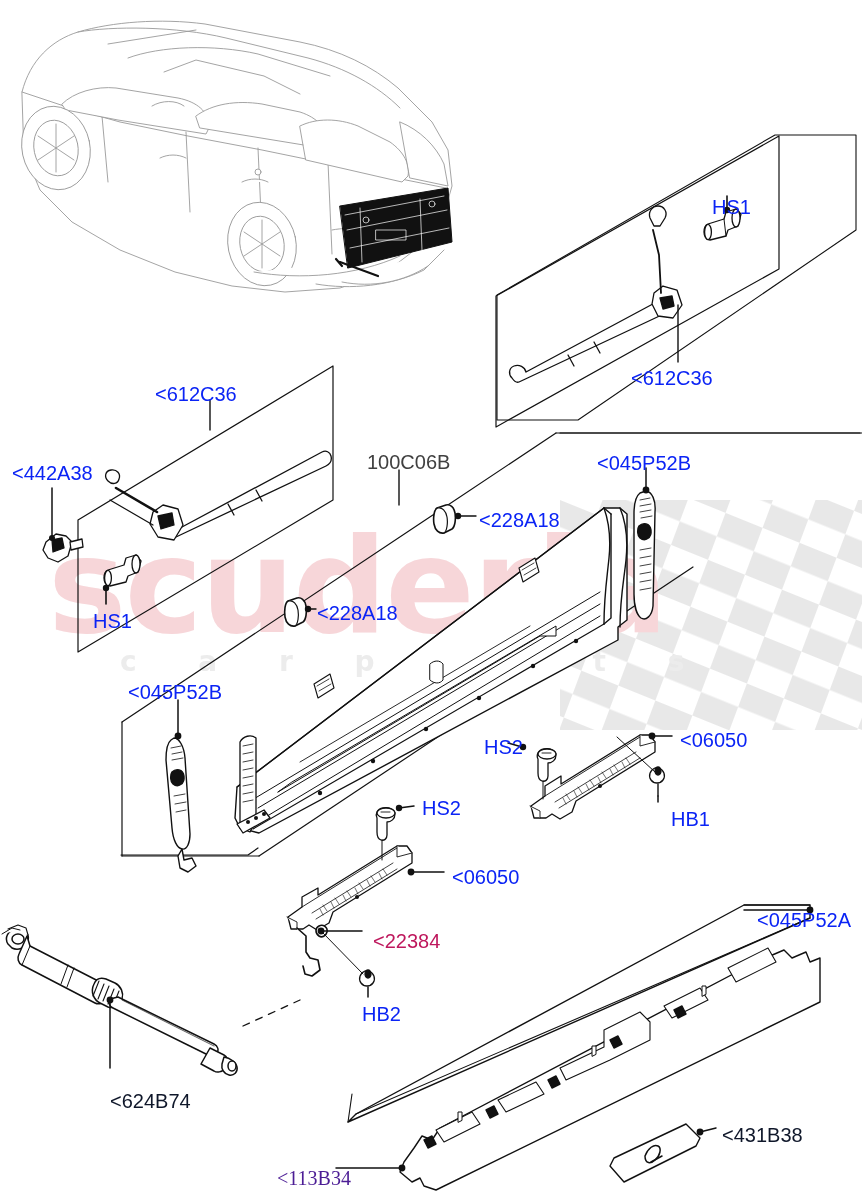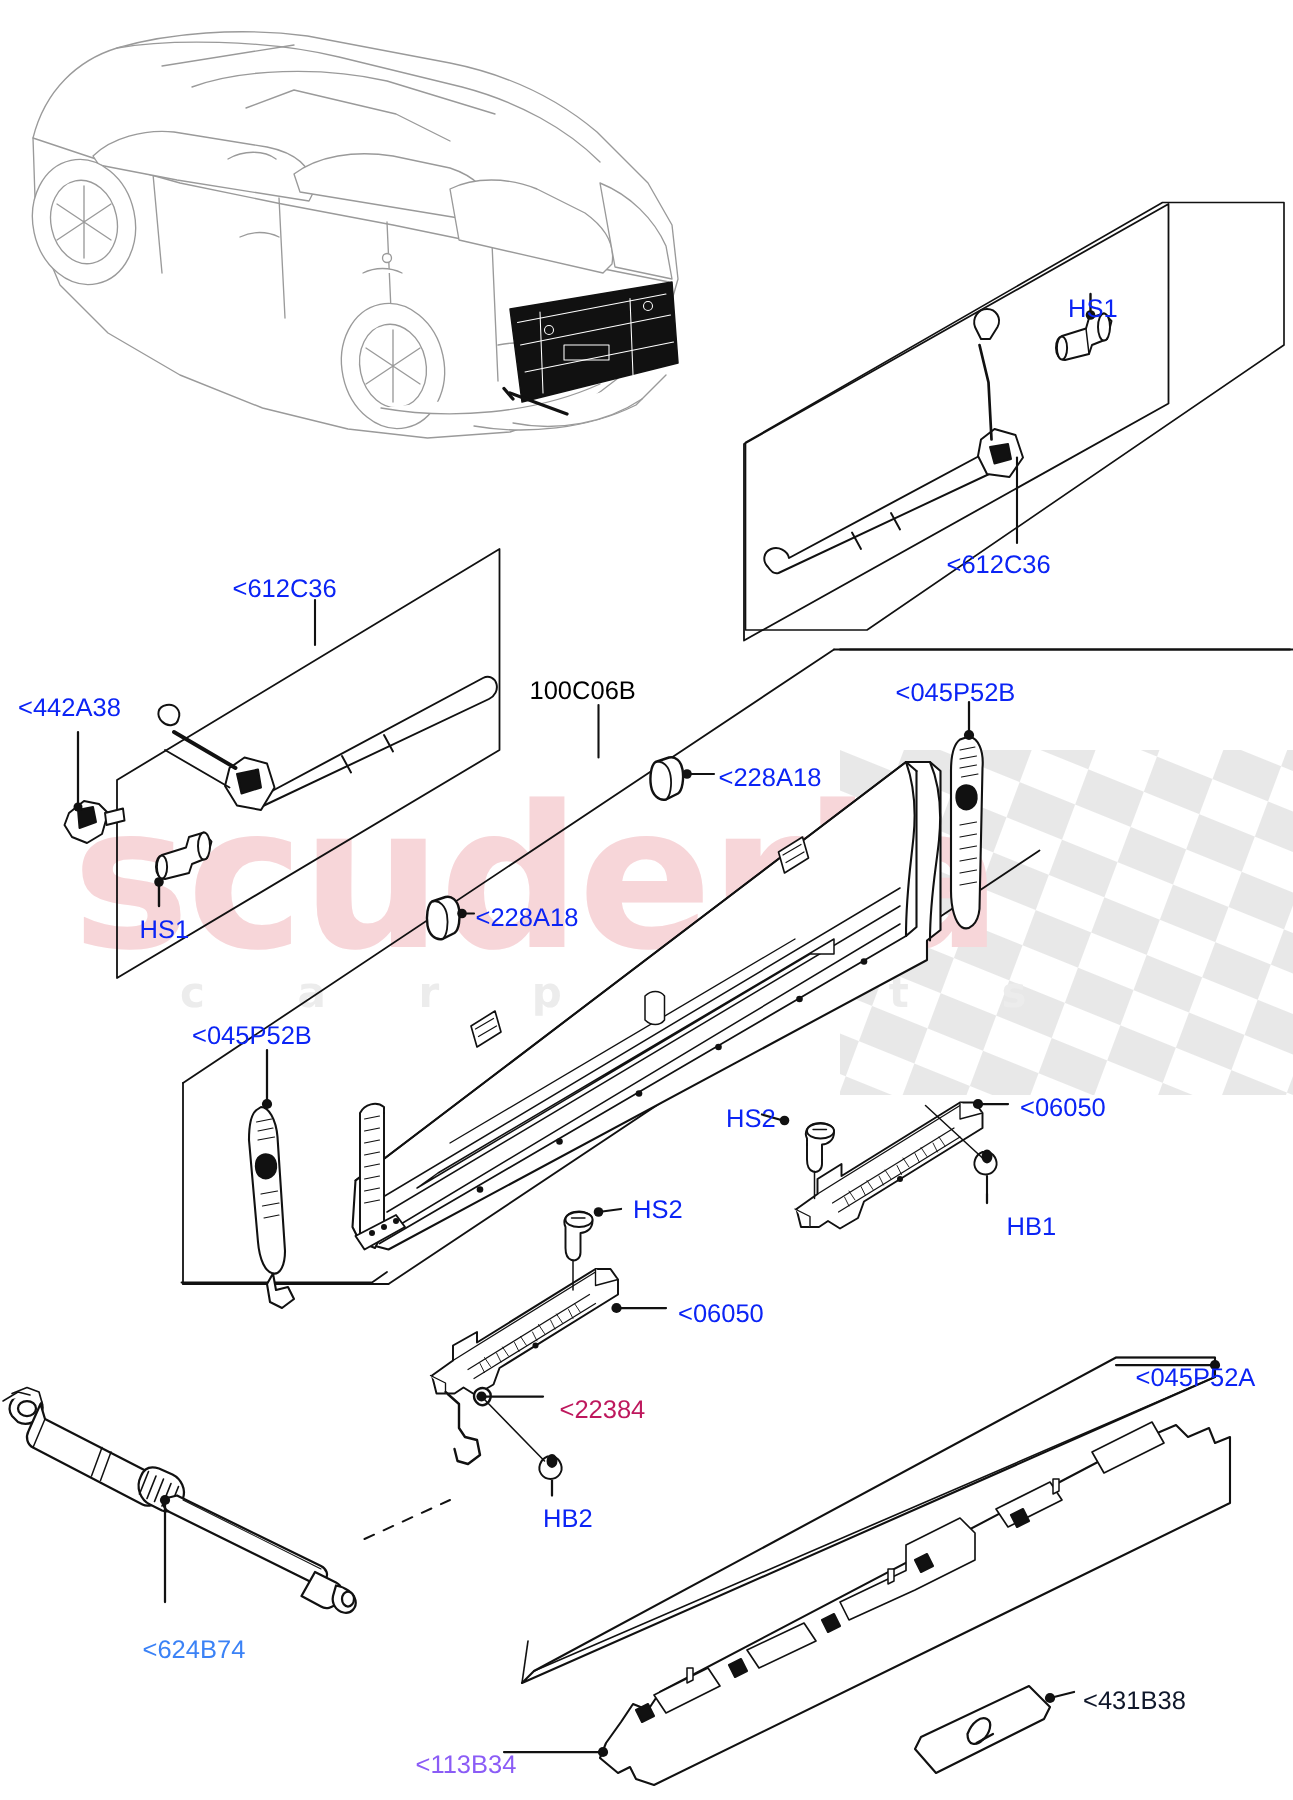--- a/index.html
+++ b/index.html
@@ -33,21 +33,21 @@
     position:absolute;left:560px;top:500px;
     width:320px;height:230px;
     overflow:hidden;
   }
 
   
   .lbl{
     position:absolute;
     color:#0b24f5;
     font-family:"Liberation Sans",sans-serif;
-    font-size:17px;
+    font-size:20px;
     font-weight:normal;
     white-space:nowrap;
     letter-spacing:0px;
   }
 </style>
 </head>
 <body>
 
 <div id="stage">
 
@@ -438,33 +438,33 @@
       <path d="M700 1132 L716 1128" stroke="#111" stroke-width="1.5"></path>
       <circle cx="700" cy="1132" r="3.4" fill="#111" stroke="none"></circle>
 
     </g>
   </svg>
 
   <div id="labels">
       <div class="lbl" style="left: 712px; top: 196px; color: rgb(11, 36, 245);">HS1</div>
       <div class="lbl" style="left: 631px; top: 367px; color: rgb(11, 36, 245);">&lt;612C36</div>
       <div class="lbl" style="left: 155px; top: 383px; color: rgb(11, 36, 245);">&lt;612C36</div>
-      <div class="lbl" style="left: 353px; top: 451px; color: #000000;">100C06B</div>
+      <div class="lbl" style="left: 367px; top: 451px; color: #404040;">100C06B</div>
       <div class="lbl" style="left: 12px; top: 462px; color: rgb(11, 36, 245);">&lt;442A38</div>
       <div class="lbl" style="left: 597px; top: 452px; color: rgb(11, 36, 245);">&lt;045P52B</div>
       <div class="lbl" style="left: 479px; top: 509px; color: rgb(11, 36, 245);">&lt;228A18</div>
       <div class="lbl" style="left: 317px; top: 602px; color: rgb(11, 36, 245);">&lt;228A18</div>
       <div class="lbl" style="left: 93px; top: 610px; color: rgb(11, 36, 245);">HS1</div>
       <div class="lbl" style="left: 128px; top: 681px; color: rgb(11, 36, 245);">&lt;045P52B</div>
       <div class="lbl" style="left: 484px; top: 736px; color: rgb(11, 36, 245);">HS2</div>
       <div class="lbl" style="left: 680px; top: 729px; color: rgb(11, 36, 245);">&lt;06050</div>
       <div class="lbl" style="left: 642px; top: 808px; color: rgb(11, 36, 245); margin-left: 29px;">HB1</div>
       <div class="lbl" style="left: 422px; top: 797px; color: rgb(11, 36, 245);">HS2</div>
       <div class="lbl" style="left: 452px; top: 866px; color: rgb(11, 36, 245);">&lt;06050</div>
       <div class="lbl" style="left: 757px; top: 909px; color: rgb(11, 36, 245); text-align: right;">&lt;045P52A</div>
       <div class="lbl" style="left: 373px; top: 930px; color: #be185d;">&lt;22384</div>
       <div class="lbl" style="left: 362px; top: 1003px; color: rgb(11, 36, 245); text-align: right;">HB2</div>
-      <div class="lbl" style="left: 95px; top: 1090px; color: #3b82f6; text-align: center;">&lt;624B74</div>
+      <div class="lbl" style="left: 110px; top: 1090px; color: #0f172a; text-align: center;">&lt;624B74</div>
       <div class="lbl" style="left: 722px; top: 1124px; color: #0f172a;">&lt;431B38</div>
-      <div class="lbl" style="left: 277px; top: 1167px; color: #8b5cf6;">&lt;113B34</div>
+      <div class="lbl" style="left: 277px; top: 1167px; color: #4c1d95; font-family: Liberation Serif, serif;">&lt;113B34</div>
     </div>
 
 </div>
 
 </body></html>

